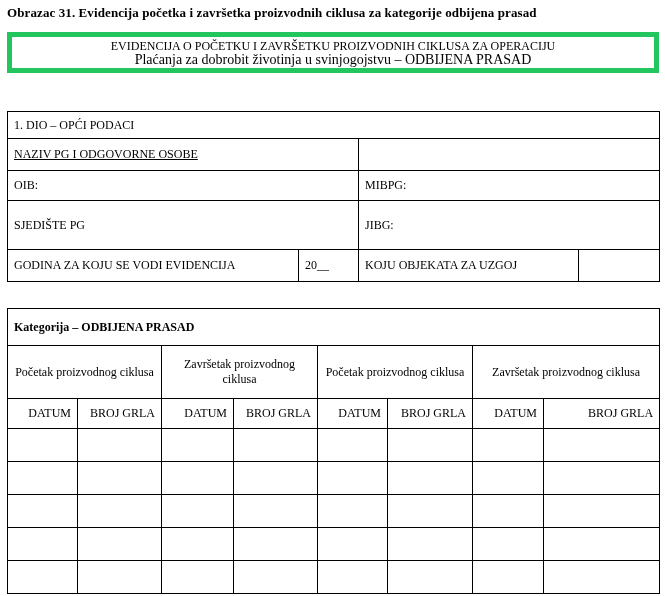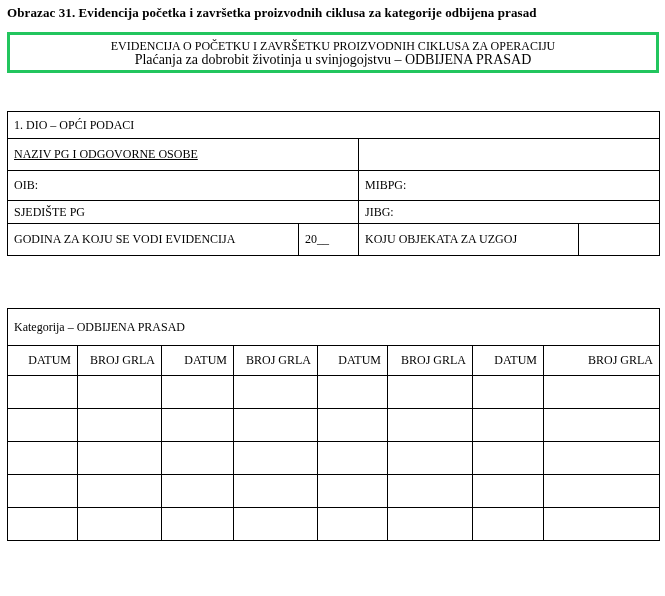--- a/index.html
+++ b/index.html
@@ -17,21 +17,21 @@
     width: 655px;
     font-size: 13px;
     font-weight: bold;
     white-space: nowrap;
     letter-spacing: 0.1px;
   }
   .header-box {
     position: absolute;
     left: 7px; top: 32px;
     width: 652px; height: 41px;
-    border: 3px solid #22c55e;
+    border: 5px solid #22c55e;
     display: flex; flex-direction: column;
     justify-content: center; align-items: center;
     text-align: center;
   }
   .hb-line1 { font-size: 12px; line-height: 14px; }
   .hb-line2 { font-size: 14px; line-height: 14px; }
   table {
     position: absolute;
     left: 7px;
     width: 652px;
@@ -43,24 +43,24 @@
     border: 1px solid #000;
     font-size: 12px;
     vertical-align: middle;
     padding: 0 6px;
     overflow: hidden;
   }
   .t1 { top: 111px; }
   .t1 .r-section { height: 27px; }
   .t1 .r-naziv   { height: 32px; text-decoration: underline; }
   .t1 .r-oib     { height: 30px; }
-  .t1 .r-sjed    { height: 23px; margin-left: 20px; }
+  .t1 .r-sjed    { height: 49px; margin-left: 20px; }
   .t1 .r-godina  { height: 32px; margin-left: 40px; }
   .t2 { top: 308px; }
-  .t2 .r-cat   { height: 37px; }
+  .t2 .r-cat   { height: 37px; font-weight: bold; }
   .t2 .r-group { height: 53px; }
   .t2 .r-cols  { height: 30px; }
   .t2 .r-data  { height: 33px; }
   .t2 .r-group td {
     text-align: center;
     line-height: 15px;
     padding: 0 6px;
   }
   .t2 .r-cols td { text-align: right; }
 </style>
@@ -114,20 +114,26 @@
       <col style="width:84px">
     <col style="width:70px">
       <col style="width:85px">
     <col style="width:71px">
       <col style="width:116px">
   </colgroup>
   <tbody>
     <tr class="r-cat">
       <td colspan="8">Kategorija – ODBIJENA PRASAD</td>
     </tr>
+    <tr class="r-group">
+      <td colspan="2">Početak proizvodnog ciklusa</td>
+      <td colspan="2">Završetak proizvodnog ciklusa</td>
+      <td colspan="2">Početak proizvodnog ciklusa</td>
+      <td colspan="2">Završetak proizvodnog ciklusa</td>
+    </tr>
     <tr class="r-cols">
       <td>DATUM</td>
       <td>BROJ GRLA</td>
       <td>DATUM</td>
       <td>BROJ GRLA</td>
       <td>DATUM</td>
       <td>BROJ GRLA</td>
       <td>DATUM</td>
       <td>BROJ GRLA</td>
     </tr>

